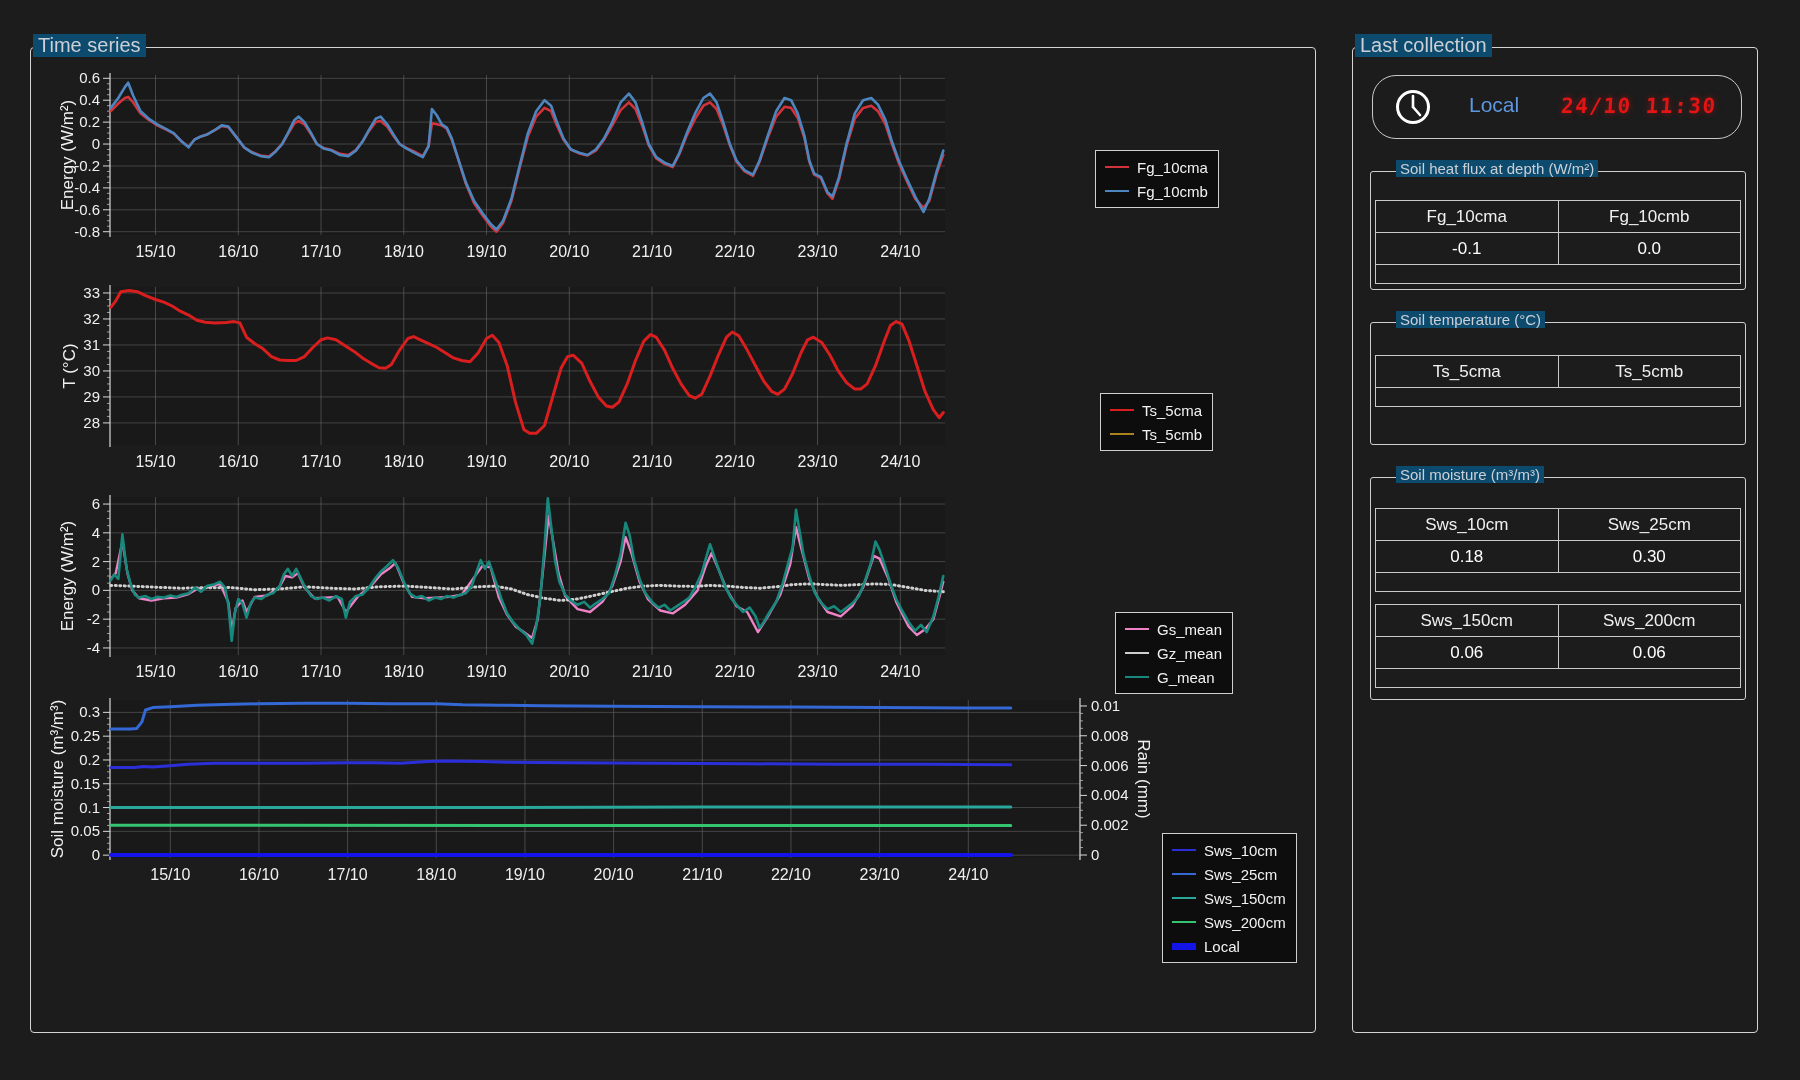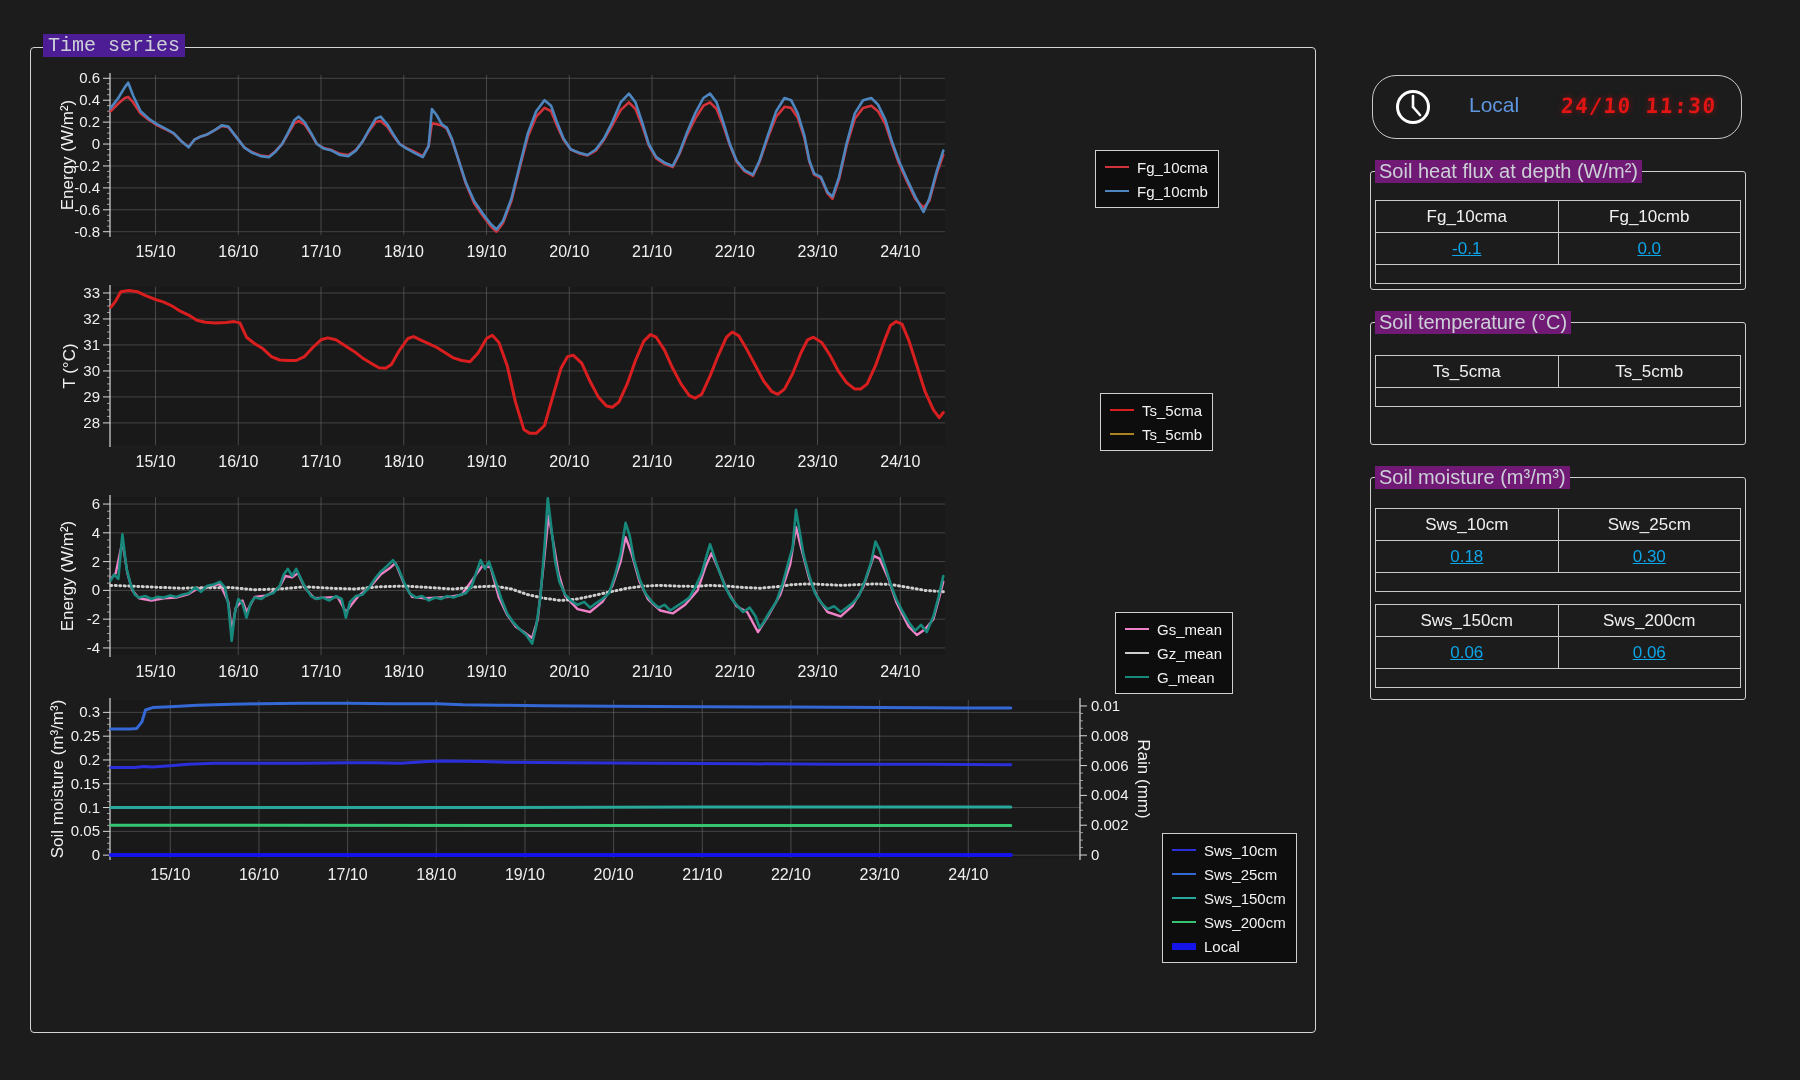--- a/index.html
+++ b/index.html
@@ -1,43 +1,43 @@
 <!DOCTYPE html>
 <html><head>
 <meta charset="utf-8">
 <style>
   html,body{margin:0;padding:0;background:#111;}
   .page{position:relative;width:1800px;height:1080px;background:#1c1c1c;
         font-family:"Liberation Sans",sans-serif;overflow:hidden;}
   
   .gb{position:absolute;border:1px solid #d4d4d4;border-radius:4px;}
-  .gb-title{position:absolute;top:-14px;left:12px;background:#4c1d95;padding:0 5px;
-            font-size:20px;color:#ccd0d6;white-space:nowrap;font-family:Liberation Mono, monospace;}
+  .gb-title{position:absolute;top:-14px;left:2px;background:#0c4a6e;padding:0 5px;
+            font-size:20px;color:#ccd0d6;white-space:nowrap;}
   #gb-ts{left:30px;top:47px;width:1284px;height:984px;}
   #gb-lc{left:1352px;top:47px;width:404px;height:984px;}
   .igb{position:absolute;border:1px solid #cfcfcf;border-radius:3px;}
-  .igb-title{position:absolute;top:-12px;left:4px;background:#701a75;padding:0 4px;
-             font-size:20px;color:#ccd0d6;white-space:nowrap;}
+  .igb-title{position:absolute;top:-12px;left:25px;background:#0c4a6e;padding:0 4px;
+             font-size:15px;color:#ccd0d6;white-space:nowrap;}
   #gb-flux{left:1370px;top:171px;width:374px;height:117px;}
   #gb-temp{left:1370px;top:322px;width:374px;height:121px;}
   #gb-moist{left:1370px;top:477px;width:374px;height:221px;}
   
   #clockbox{position:absolute;left:1372px;top:75px;width:368px;height:62px;
             border:1px solid #c9c9c9;border-radius:24px;}
   #clock-icon{position:absolute;left:20px;top:11px;}
   #local-label{position:absolute;left:96px;top:17px;font-size:21px;color:#5f96e0;}
   #clock-time{position:absolute;right:24px;top:18px;font-family:"DejaVu Sans Mono",monospace;
               font-weight:bold;font-size:21px;color:#e31414;letter-spacing:1.5px;
               text-shadow:0 0 6px rgba(227,20,20,.5);transform:skewX(-4deg);}
   
   .vtab{position:absolute;left:4px;border-collapse:collapse;width:calc(100% - 8px);
         font-size:17px;table-layout:fixed;}
   .vtab td{border:1px solid #c9c9c9;text-align:center;padding:0;height:31px;}
   .hrow td{color:#f0f0f0;}
-  .vrow td{color:#0ea5e9;text-decoration:underline;}
+  .vrow td{color:#ffffff;}
   .erow td{height:18px;}
   #t-flux{top:28px;} #t-temp{top:32px;} #t-m1{top:30px;} #t-m2{top:126px;}
   
   #charts-svg{position:absolute;left:0;top:0;}
   .ylab{position:absolute;color:#f0f0f0;font-size:17px;white-space:nowrap;
         transform:translate(-50%,-50%) rotate(-90deg);}
   .ylab-r{transform:translate(-50%,-50%) rotate(90deg);}
   #yl0{left:68px;top:155px;} #yl1{left:70px;top:366px;}
   #yl2{left:68px;top:576px;} #yl3{left:58px;top:779px;}
   #ylr3{left:1143px;top:779px;}
@@ -396,20 +396,23 @@
           <span class="lswatch" style="background: rgb(53, 196, 112);"></span>
           <span class="llabel">Sws_200cm</span>
         </div>
         <div class="lrow">
           <span class="lswatch thick" style="background: rgb(20, 20, 232);"></span>
           <span class="llabel">Local</span>
         </div>
       </div>
     </div>
 
+  <aside class="gb" id="gb-lc">
+    <span class="gb-title">Last collection</span>
+  </aside>
 
   <div id="clockbox">
     <svg id="clock-icon" width="40" height="40">
       <circle cx="20" cy="20" r="15.5" fill="none" stroke="#ffffff" stroke-width="3"></circle>
       <line x1="20" y1="20" x2="20" y2="9" stroke="#ffffff" stroke-width="2.6" stroke-linecap="round"></line>
       <line x1="20" y1="20" x2="27" y2="28" stroke="#ffffff" stroke-width="2.6" stroke-linecap="round"></line>
     </svg>
     <span id="local-label">Local</span>
     <span id="clock-time">24/10 11:30</span>
   </div>

